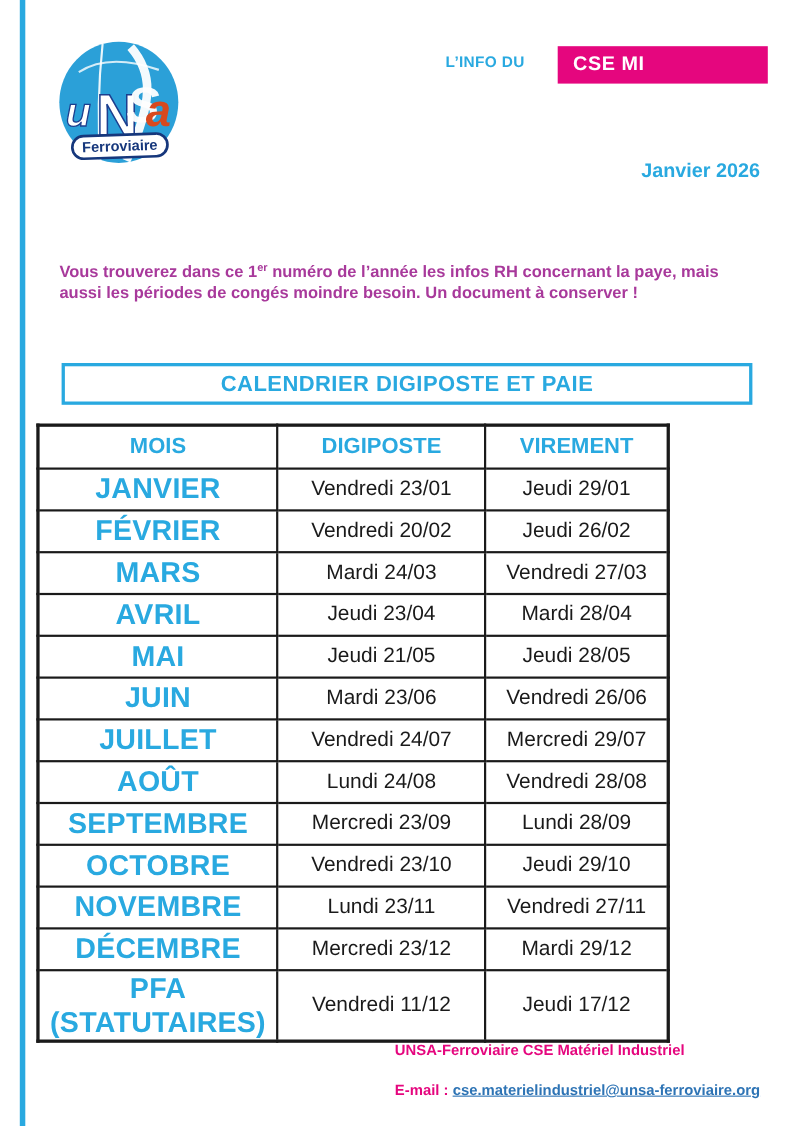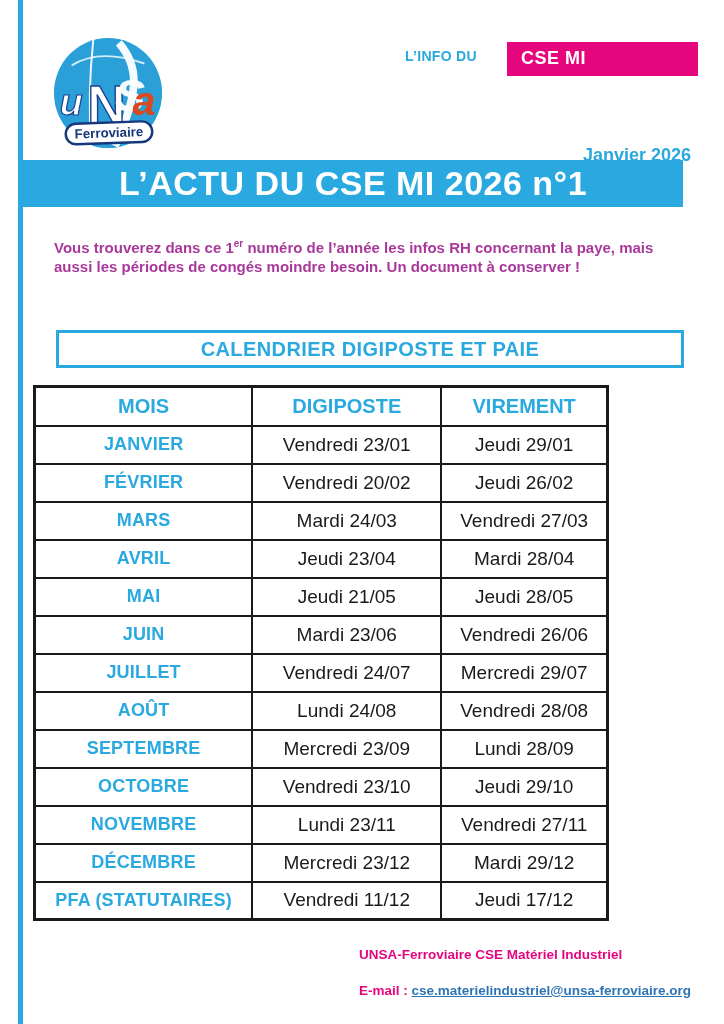--- a/index.html
+++ b/index.html
@@ -34,21 +34,21 @@
                border:3px solid var(--blue); display:flex; align-items:center; justify-content:center; }
   .cal-title span { color:var(--blue); font-size:20px; font-weight:bold; letter-spacing:.4px; }
 
   
   table.cal { position:absolute; left:33px; top:385px; width:576px; border-collapse:collapse;
               border:3px solid var(--ink); table-layout:fixed; }
   table.cal col.c1 { width:38%; } table.cal col.c2 { width:33%; } table.cal col.c3 { width:29%; }
   table.cal th, table.cal td { border:2px solid var(--ink); text-align:center; height:38px;
                                padding:0; vertical-align:middle; }
   table.cal th { color:var(--blue); font-size:20px; font-weight:bold; height:39px; }
-  table.cal td.mois { color:var(--blue); font-size:18px; font-weight:bold; letter-spacing:.2px; }
+  table.cal td.mois { color:var(--blue); font-size:26px; font-weight:bold; letter-spacing:.2px; }
   table.cal td.date { color:var(--ink); font-size:19px; font-weight:normal; }
 
   
   .footer { position:absolute; right:33px; top:946px; font-size:13.5px; font-weight:bold; line-height:18px; }
   .footer .org { color:var(--pink); }
   .footer .email-line { color:var(--pink); margin-top:18px; }
   .footer a.email { color:var(--link); text-decoration:underline; cursor:pointer; }
 
   
   .logo text { font-family:"Liberation Sans", sans-serif; }
@@ -72,23 +72,20 @@
     <g transform="rotate(-2 60 99)">
       <rect x="16" y="88" width="88" height="21" rx="10.5" fill="#ffffff" stroke="#16377C" stroke-width="2.5"></rect>
       <text x="60" y="103" font-size="13.5" font-weight="bold" fill="#16377C" text-anchor="middle">Ferroviaire</text>
     </g>
   </svg>
 
   <div class="info-label">L’INFO DU</div>
   <div class="badge">CSE MI</div>
   <div class="issue-date">Janvier 2026</div>
 
-  <div class="banner">
-    <span>L’ACTU DU CSE MI 2026 n°1</span>
-  </div>
 
   <p class="intro"><span>Vous trouverez dans ce 1</span><sup>er</sup><span> numéro de l’année les infos RH concernant la paye, mais aussi les périodes de congés moindre besoin. Un document à conserver !</span></p>
 
   <div class="cal-title">
     <span>CALENDRIER DIGIPOSTE ET PAIE</span>
   </div>
 
   <table class="cal">
     <colgroup>
         <col class="c1">

